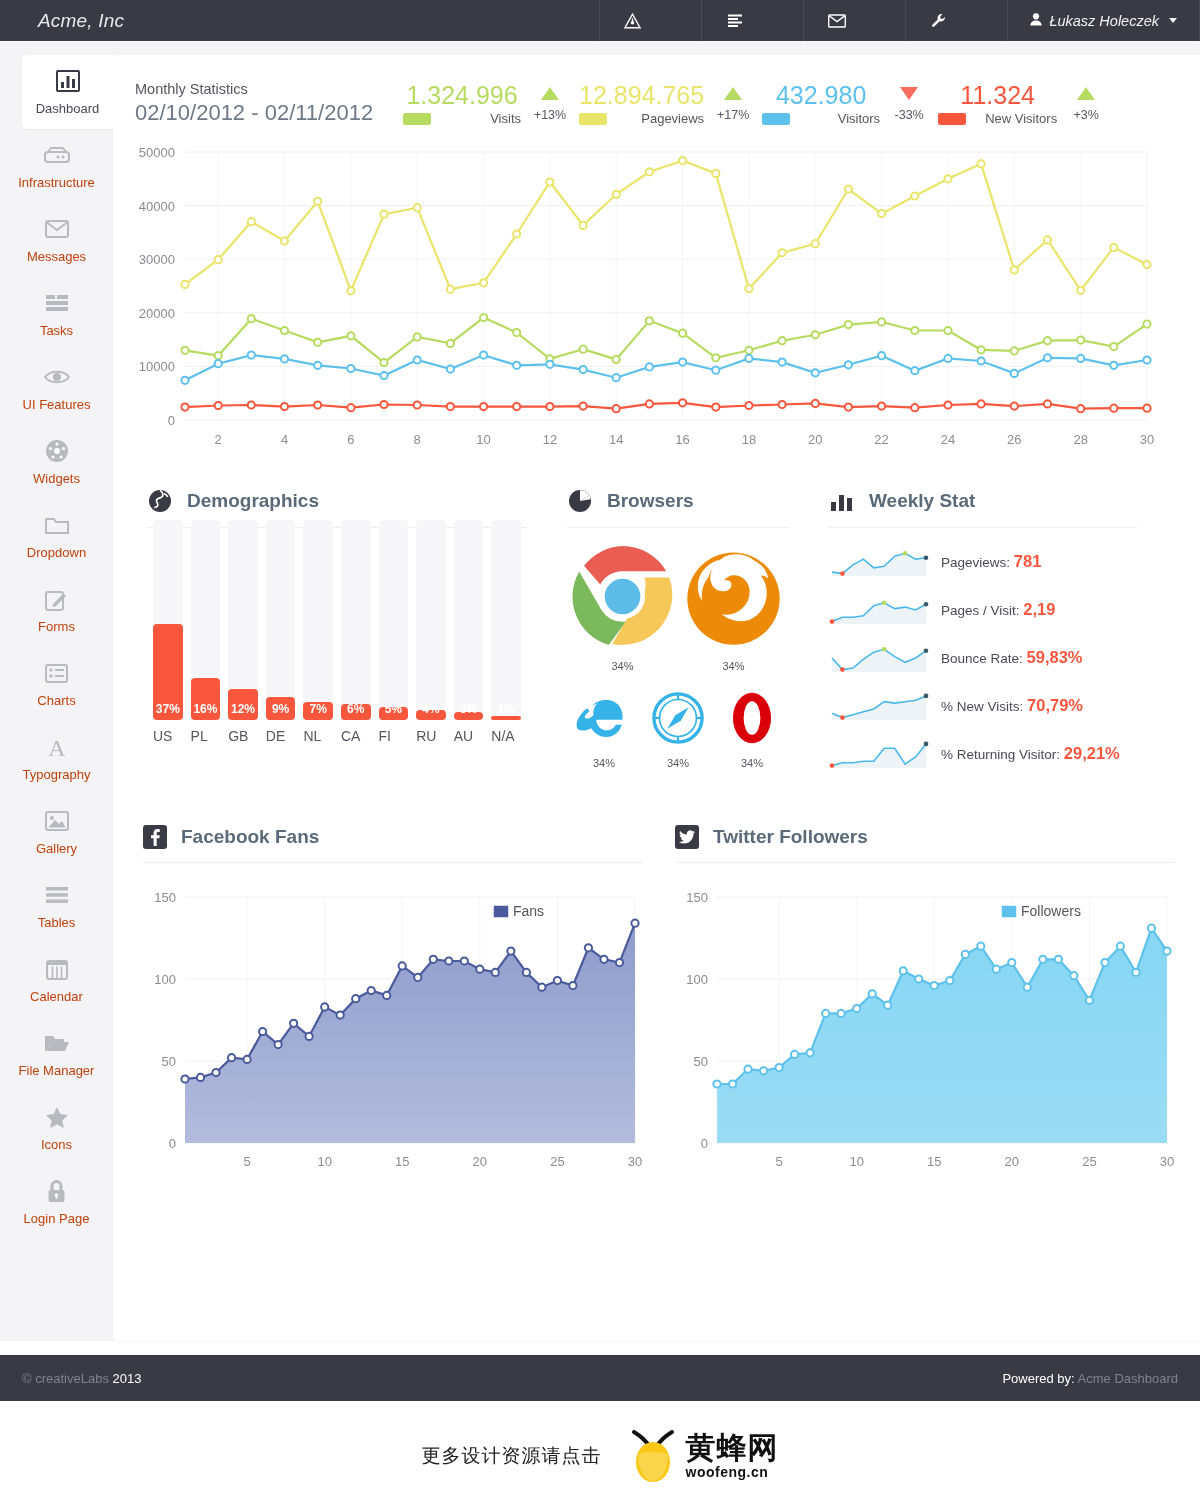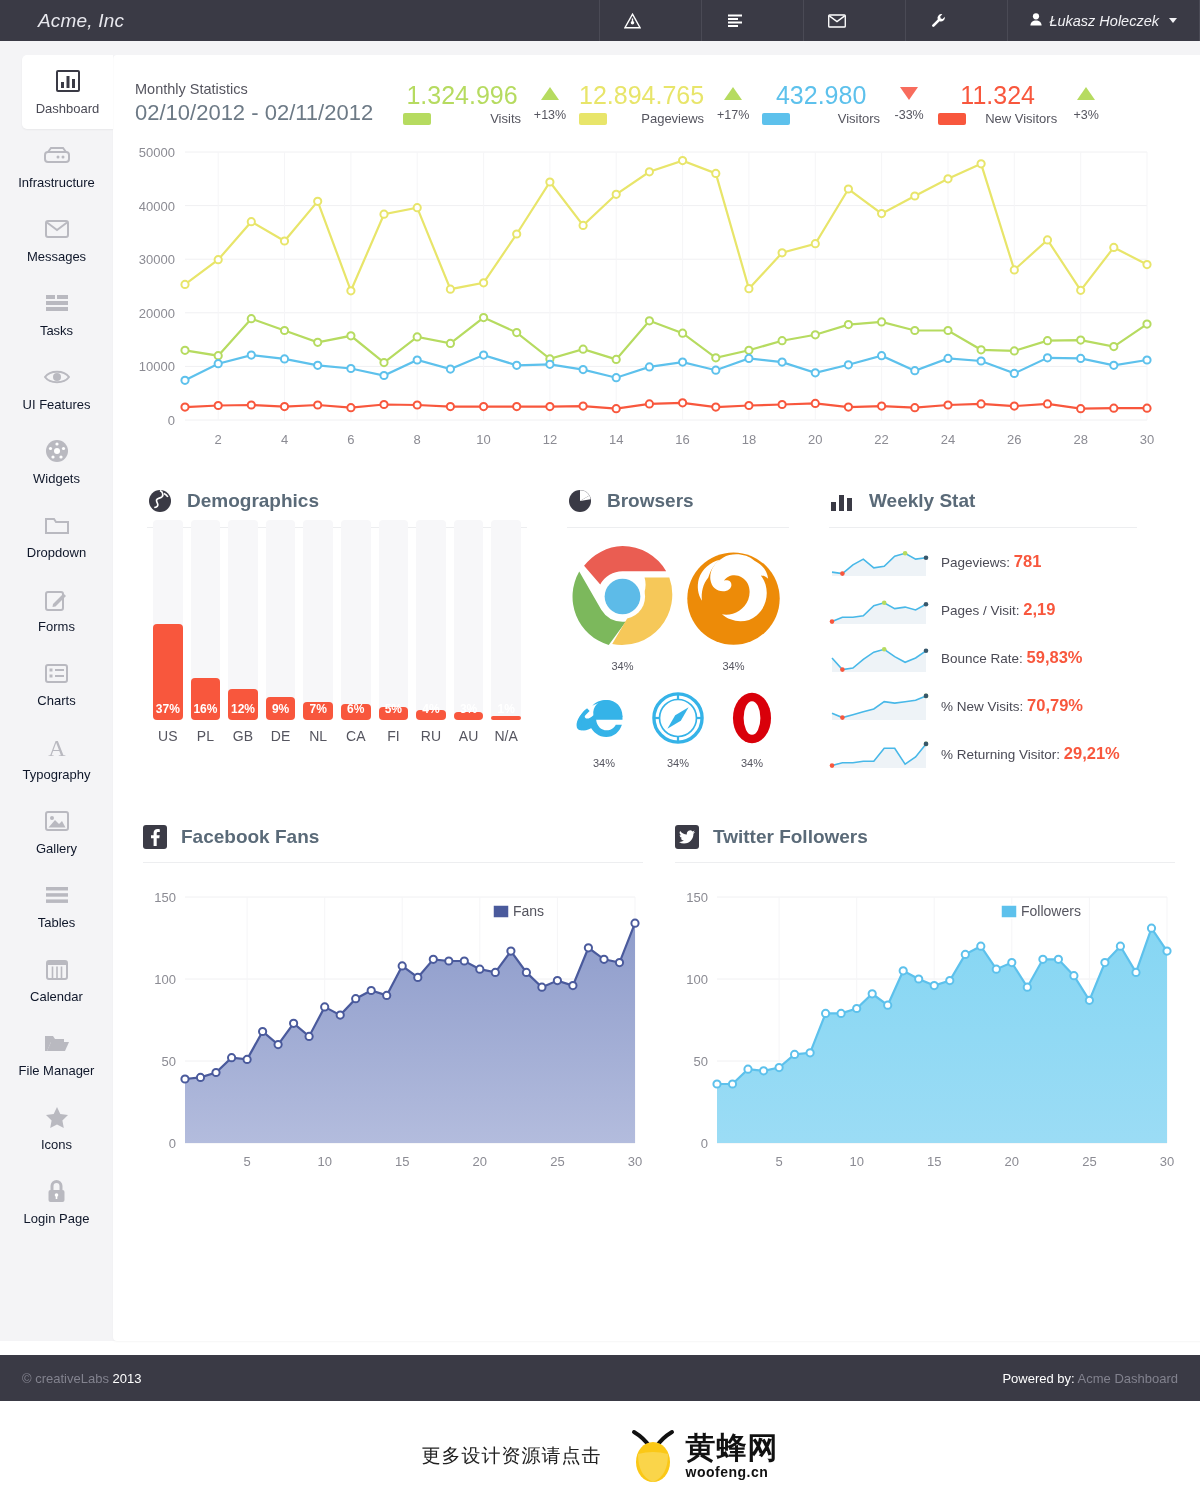--- a/index.html
+++ b/index.html
@@ -60,21 +60,21 @@
     width: 113px;
     flex: 0 0 113px;
     padding-top: 14px;
     background: #f4f4f6;
   }
   .side-item {
     height: 74px;
     display: flex; flex-direction: column;
     align-items: center; justify-content: center;
     gap: 7px;
-    color: #0f172a;
+    color: #c2410c;
     font-size: 13px;
     position: relative;
   }
   .side-item .ico { height: 26px; display:flex; align-items:center; justify-content:center; }
   .side-item.active {
     background: #fff;
     color: #4a4a55;
     border-top-left-radius: 5px;
     border-bottom-left-radius: 5px;
     margin-left: 22px;
@@ -125,21 +125,21 @@
     display: flex; align-items: center; gap: 14px;
     padding-bottom: 13px;
     border-bottom: 1px solid #edeef0;
     margin-bottom: 16px;
   }
   .panel-head .ph-icon { width: 26px; height: 26px; display:flex; align-items:center; justify-content:center; }
   .panel-head .ph-title { font-size: 19px; color: #5a6a78; font-weight: 700; }
 
   
   .demo { display: flex; gap: 8px; align-items: flex-end; height: 200px; padding: 0 6px; }
-  .demo-col { flex: 1; display: flex; flex-direction: column; align-items: center; }
+  .demo-col { flex: 1; display: flex; flex-direction: column; }
   .demo-track {
     width: 100%; height: 200px;
     background: #f7f7f9;
     border-radius: 4px;
     position: relative;
     display: flex; align-items: flex-end;
   }
   .demo-bar {
     width: 100%;
     background: #f8573d;

